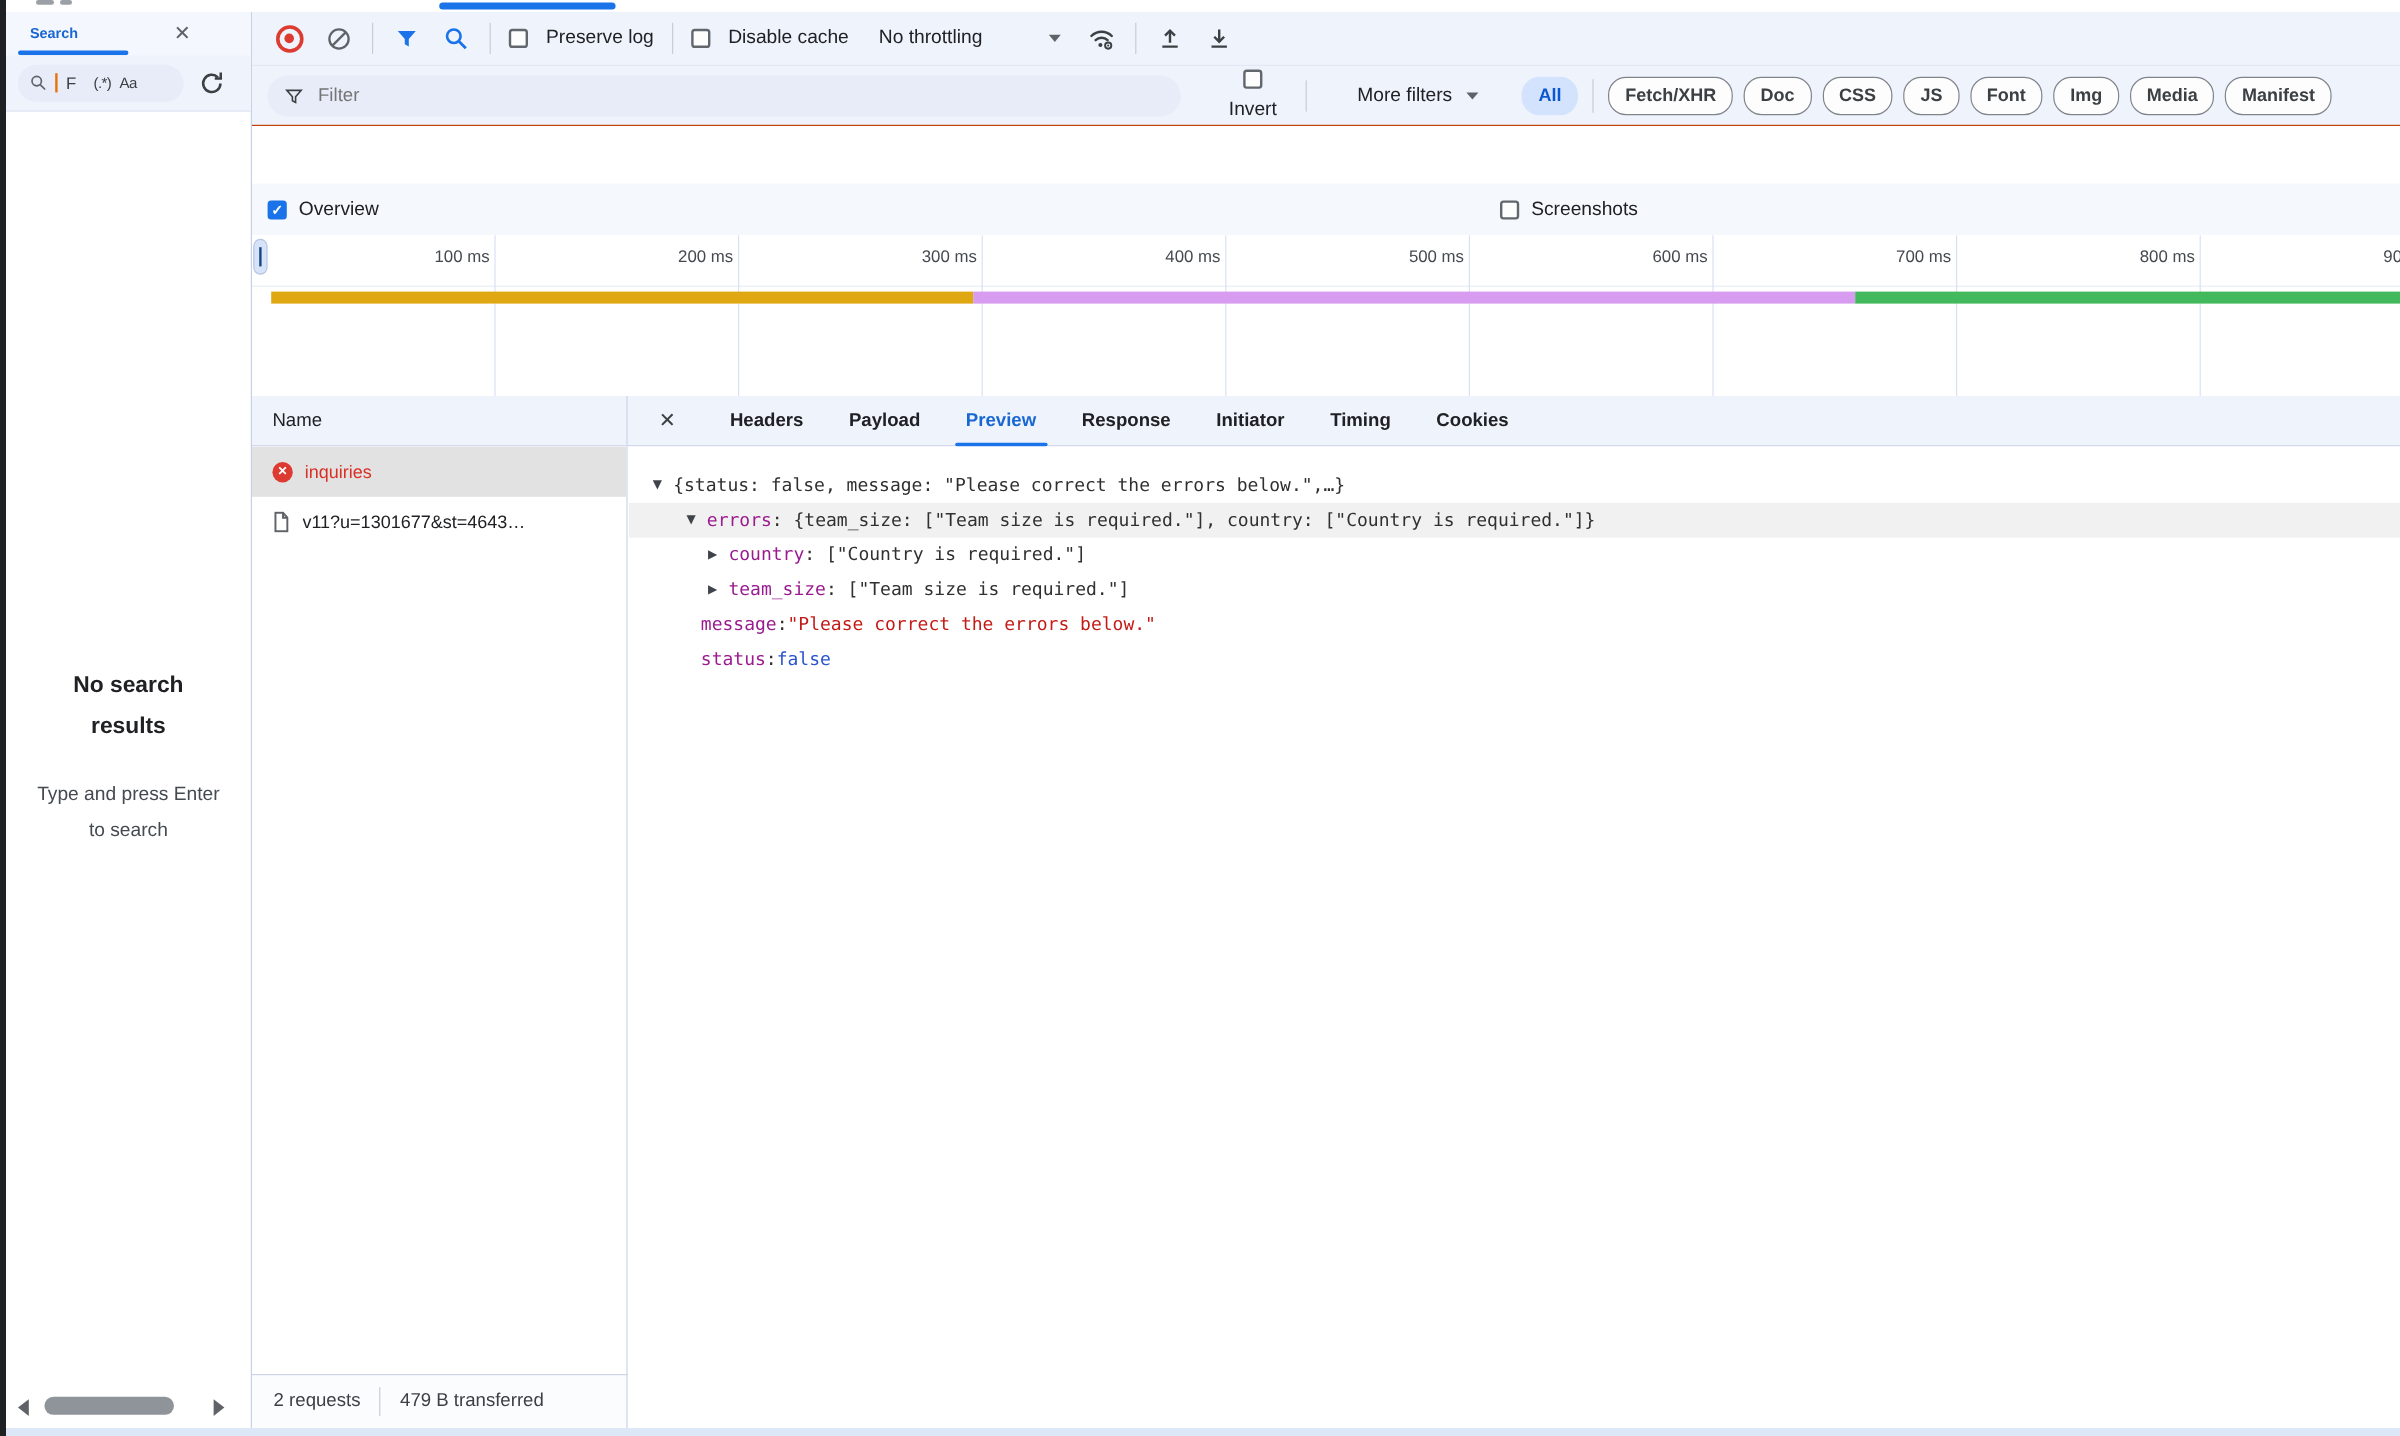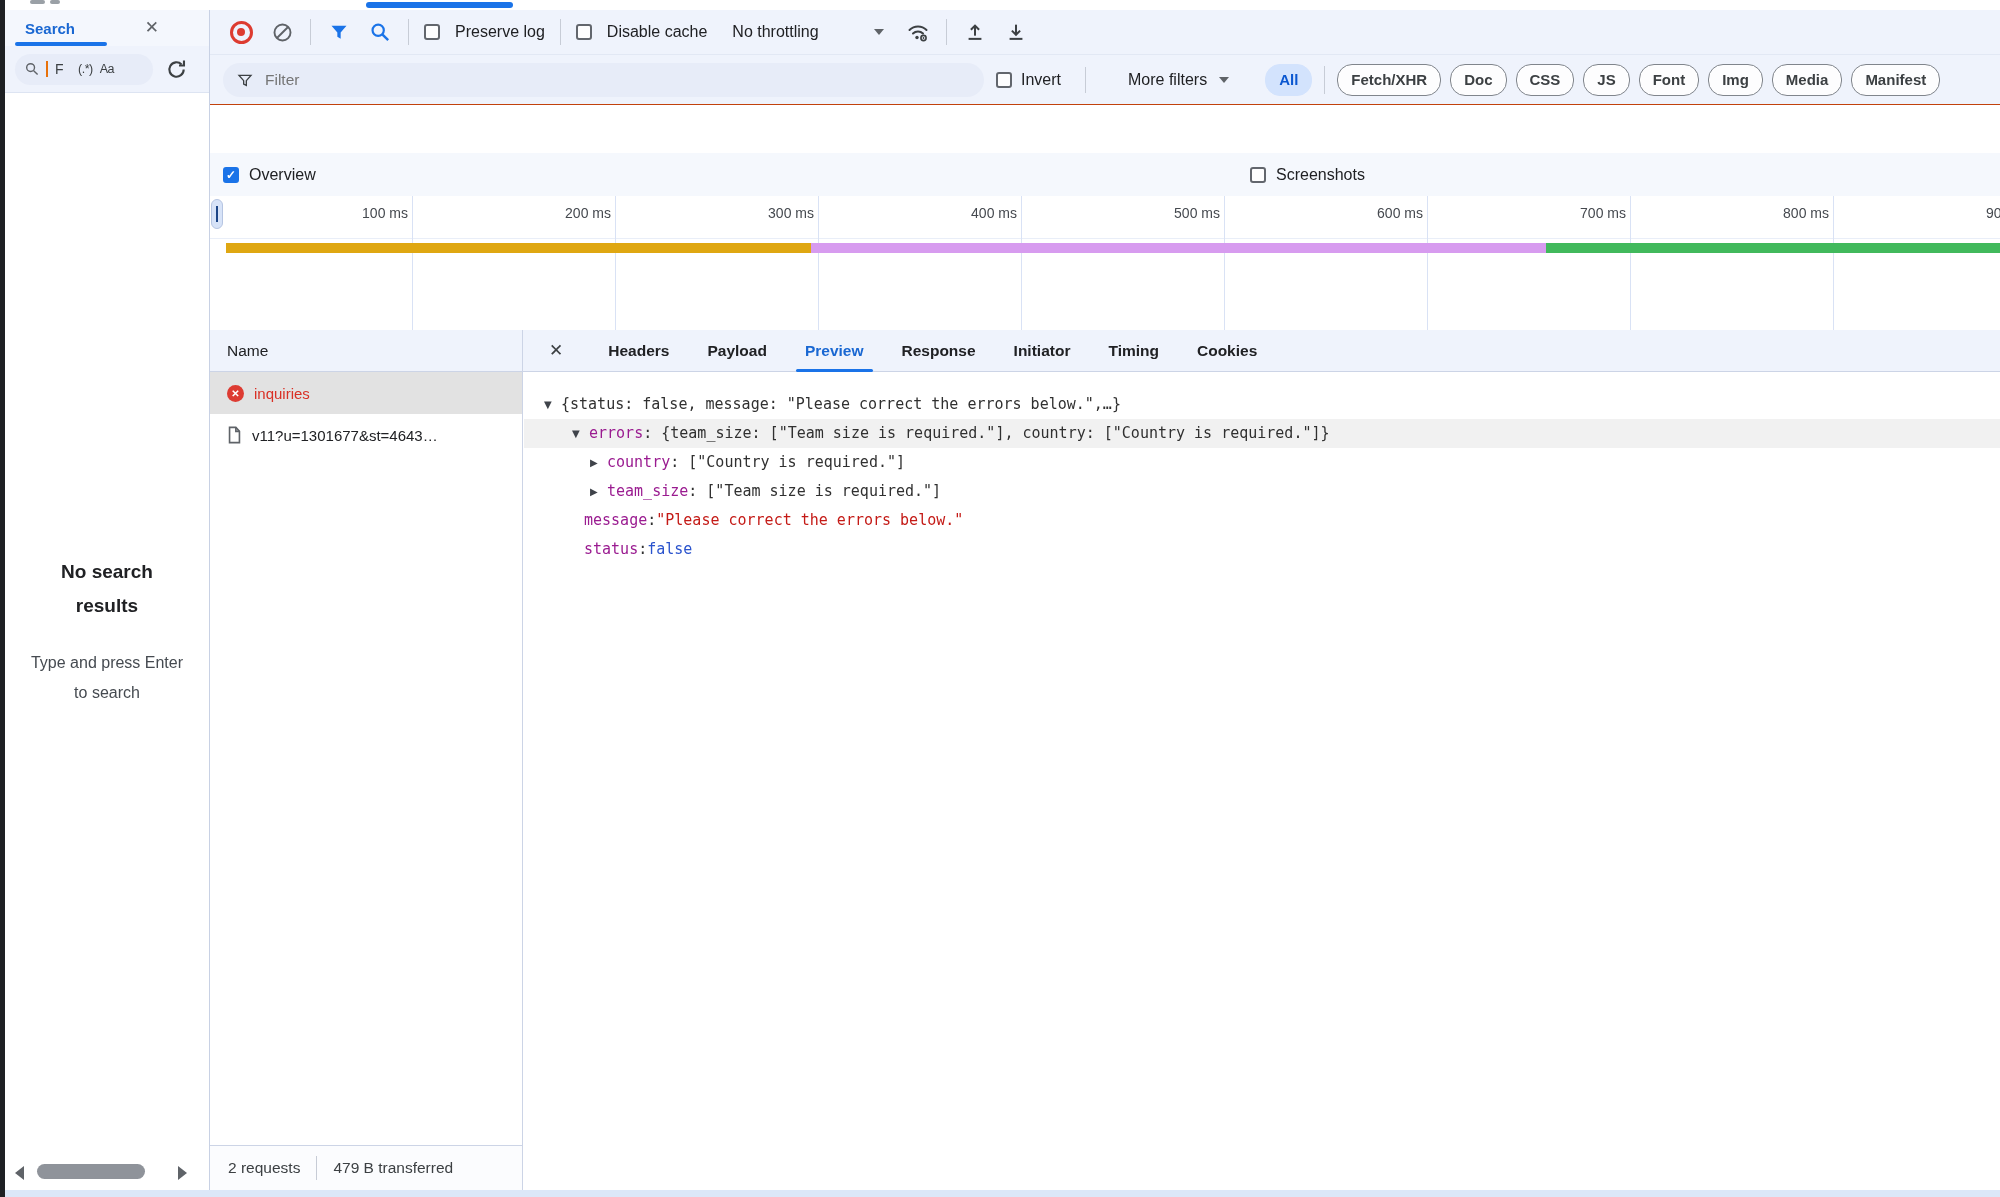--- a/index.html
+++ b/index.html
@@ -20,21 +20,21 @@
       display:inline-flex;align-items:center;justify-content:center;background:#fdfdfe;flex:0 0 auto;}
   .cb.on{background:#1a73e8;border-color:#1a73e8;}
   .cb.on::after{content:"✓";color:#fff;font-size:12px;font-weight:bold;line-height:1;}
   .cb-label{font-size:16px;color:#202124;}
   .caret-down{width:0;height:0;border-left:5px solid transparent;border-right:5px solid transparent;
       border-top:6px solid #5f6368;display:inline-block;}
 
   
   #search-panel{left:5px;top:10px;width:205px;height:1187px;background:#fff;border-right:1px solid #c8d1e4;box-sizing:border-box;}
   .sp-tabrow{position:absolute;left:0;top:0;width:100%;height:36px;background:#f4f7fd;display:flex;align-items:center;}
-  .sp-tab-label{margin-left:20px;font-size:15px;font-weight:600;color:#1967d2;}
+  .sp-tab-label{margin-left:20px;font-size:12px;font-weight:600;color:#1967d2;}
   .sp-tab-underline{position:absolute;left:10px;bottom:0;width:92px;height:4px;background:#1a73e8;border-radius:2px;}
   .sp-close{position:absolute;right:50px;top:7px;font-size:17px;color:#5f6368;cursor:default;}
   .sp-toolbar{position:absolute;left:0;top:36px;width:100%;height:46px;background:#eff3fc;border-bottom:1px solid #dde4f2;
       display:flex;align-items:center;}
   .sp-pill{margin-left:10px;width:138px;height:31px;border-radius:16px;background:#e7ecf8;display:flex;align-items:center;gap:7px;padding:0 10px;box-sizing:border-box;}
   .sp-caret{width:2px;height:16px;background:#e8710a;}
   .sp-input{width:16px;border:none;background:transparent;font-size:14px;color:#3c4043;padding:0;outline:none;font-family:"Liberation Sans",sans-serif;}
   .sp-toggle{font-size:12.5px;color:#3c4043;letter-spacing:-0.5px;}
   .sp-refresh{margin-left:12px;display:inline-flex;}
   .sp-empty-title{position:absolute;left:0;top:545px;width:100%;text-align:center;font-size:19px;font-weight:bold;color:#202124;line-height:1.8;}
@@ -58,21 +58,21 @@
 
   .tb-icon{display:inline-flex;align-items:center;justify-content:center;width:26px;height:26px;}
   .icon-record{width:17px;height:17px;border:3px solid #dd3b30;border-radius:50%;display:flex;align-items:center;justify-content:center;}
   .icon-record i{width:8px;height:8px;background:#dd3b30;border-radius:50%;}
   .throttle-wrap{display:flex;align-items:center;gap:55px;margin-left:10px;}
   .throttle-label{font-size:16px;color:#202124;}
 
   
   .filter-pill{width:761px;height:34px;border-radius:17px;background:#e7ecf8;display:flex;align-items:center;gap:10px;padding:0 14px;box-sizing:border-box;}
   .filter-input{flex:1;border:none;background:transparent;font-size:15.5px;color:#3c4043;outline:none;font-family:"Liberation Sans",sans-serif;}
-  .invert-wrap{display:flex;align-items:center;gap:9px;margin-left:12px;}
+  .invert-wrap{display:flex;align-items:center;gap:9px;margin-left:40px;flex-direction:column;}
   .morefilters{display:flex;align-items:center;gap:12px;margin-left:28px;padding:0 14px;font-size:16px;}
   .chips{display:flex;align-items:center;gap:9px;margin-left:22px;}
   .chip{height:30px;border-radius:15px;border:1px solid #80858c;background:#fdfdfe;display:inline-flex;align-items:center;
         padding:0 13px;font-size:15px;font-weight:700;color:#3c4043;white-space:nowrap;}
   .chip.active{background:#d3e3fd;border-color:#d3e3fd;color:#0b57d0;}
   .chip-divider{width:1px;height:28px;background:#c7ccd6;margin:0 3px;}
 
   
   .timeline{position:absolute;left:0;top:186px;width:100%;height:134px;background:#fff;border-bottom:1px solid #ccd4e6;overflow:hidden;}
   .gridline{position:absolute;top:0;bottom:0;width:1px;background:#d9e2f5;}

